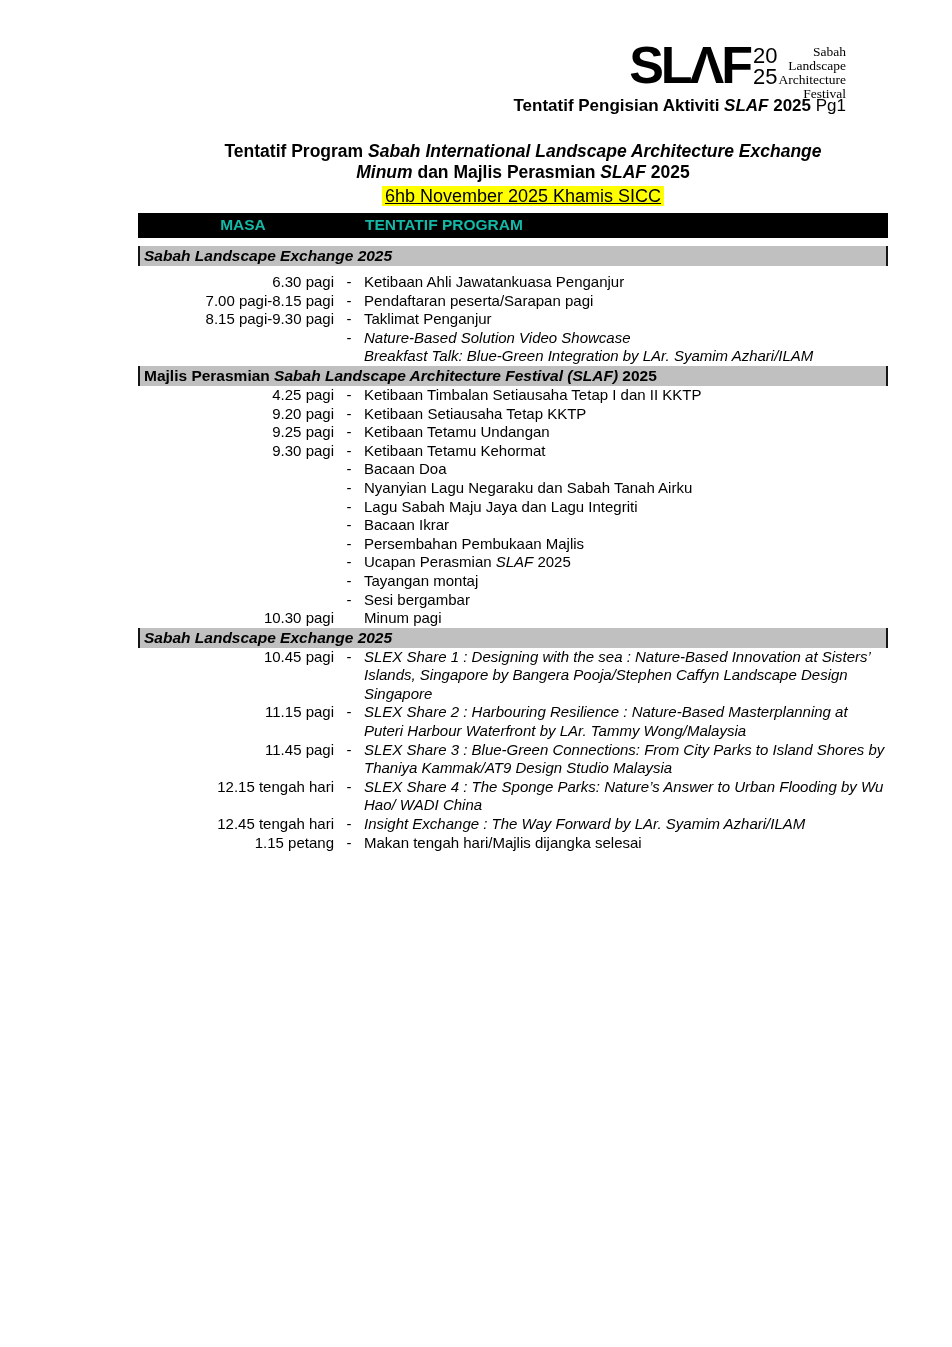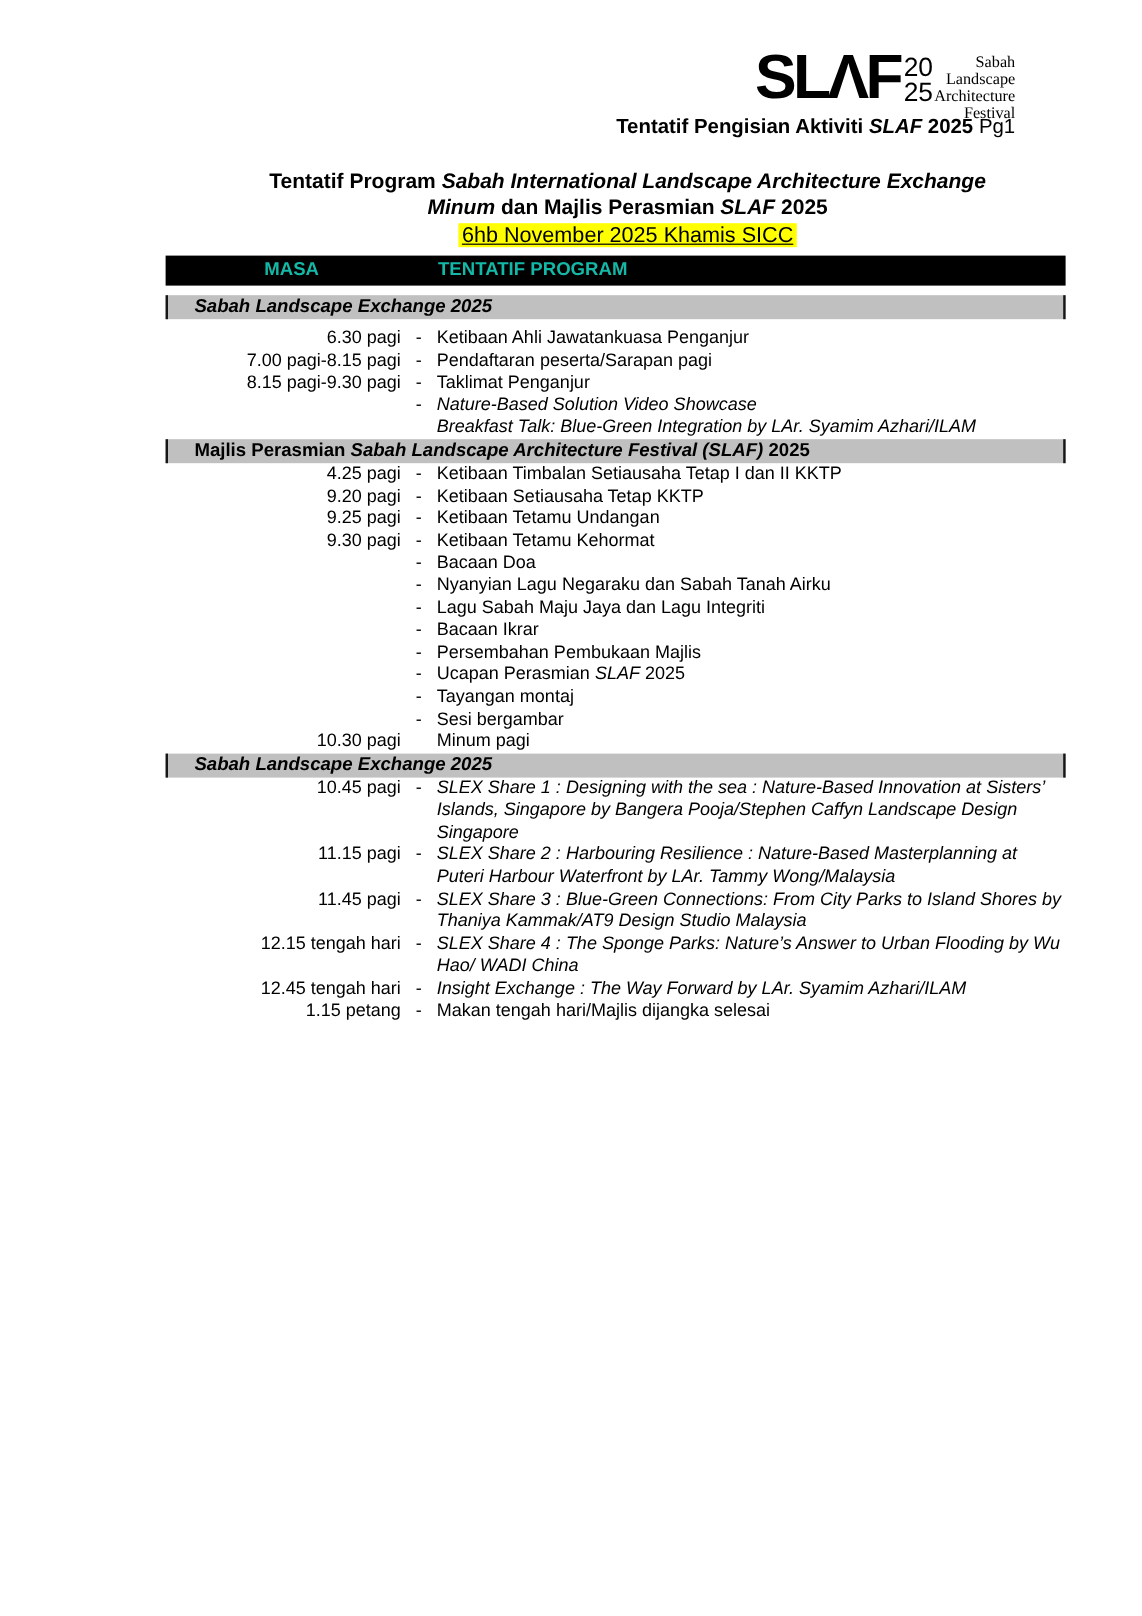--- a/index.html
+++ b/index.html
@@ -25,21 +25,21 @@
   .hl-line{font-weight:normal;font-size:18px;margin-top:2px;}
   .hl{background:var(--hl,#ffff00);padding:0 3px;text-decoration:underline;}
 
   
   .ptable{position:absolute;top:213px;left:138px;width:750px;font-size:15px;line-height:18.6px;}
   .table-header{background:var(--hdr,#000000);color:#14b8a6;font-weight:bold;height:25px;
     display:flex;align-items:center;font-size:15.5px;}
   .th-masa{width:210px;text-align:center;}
   .th-prog{margin-left:17px;}
   .section-band{background:var(--band,#c0c0c0);border-left:2px solid #161616;border-right:2px solid #161616;
-    font-weight:bold;font-size:15.5px;height:20px;line-height:19.5px;padding-left:22px;box-sizing:border-box;}
+    font-weight:bold;font-size:15.5px;height:20px;line-height:19.5px;padding-left:4px;box-sizing:border-box;}
   .band-first{margin-top:8px;margin-bottom:7px;}
   .prog-row{display:flex;}
   .cell-time{width:196px;text-align:right;flex:none;}
   .cell-dash{width:30px;text-align:center;flex:none;}
   .cell-text{flex:1;padding-right:2px;}
 </style>
 </head>
 <body>
 
 <div class="page">

